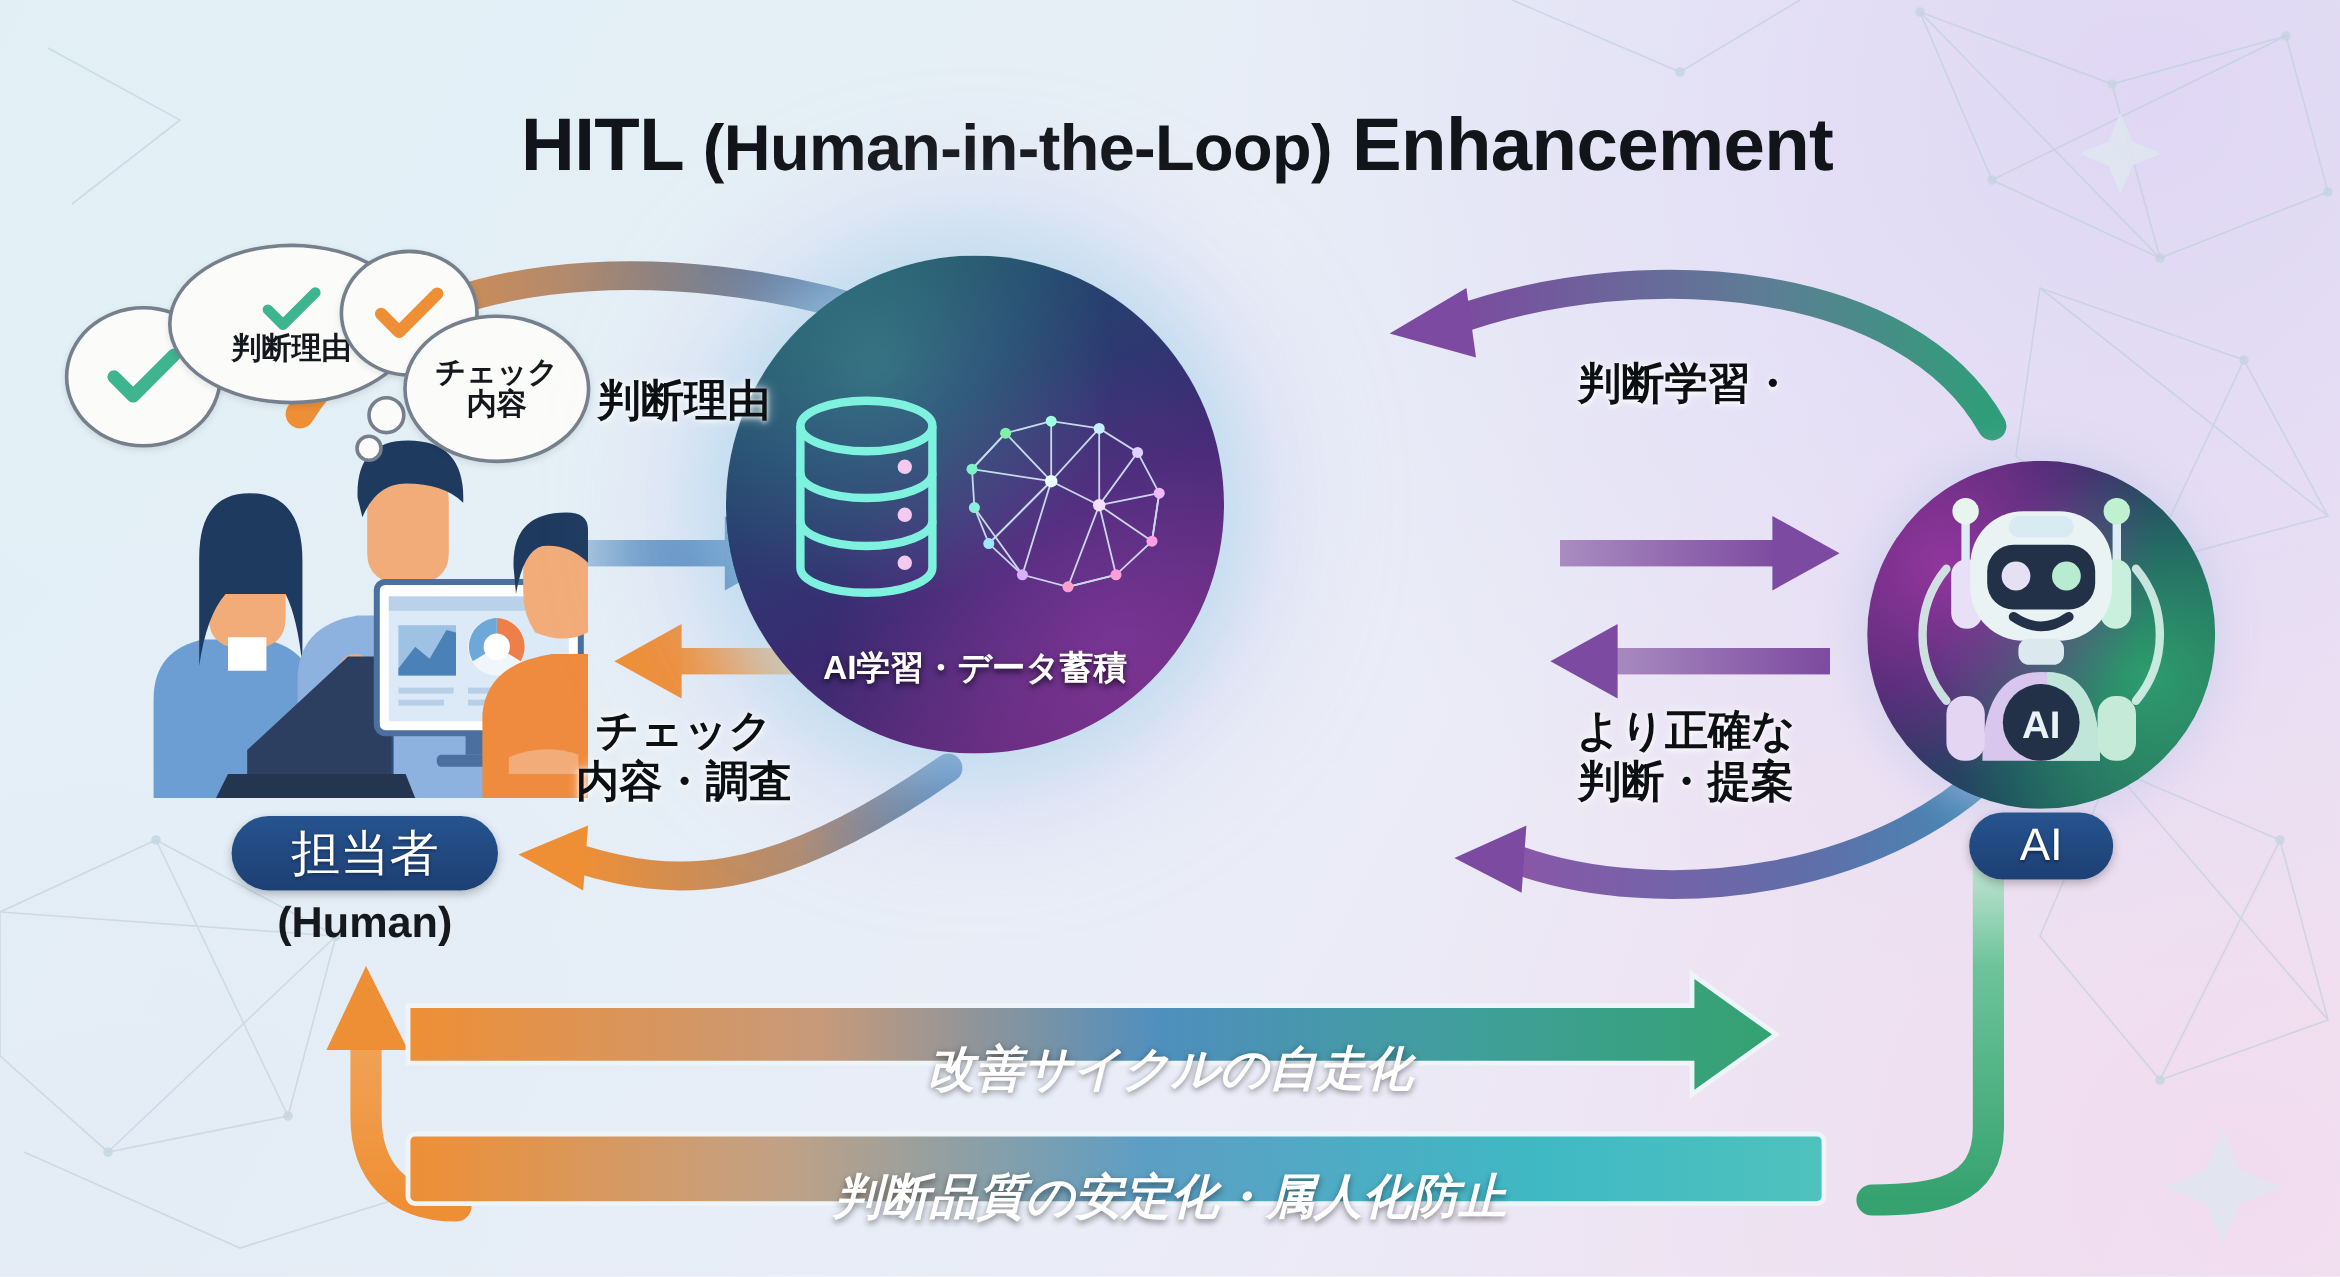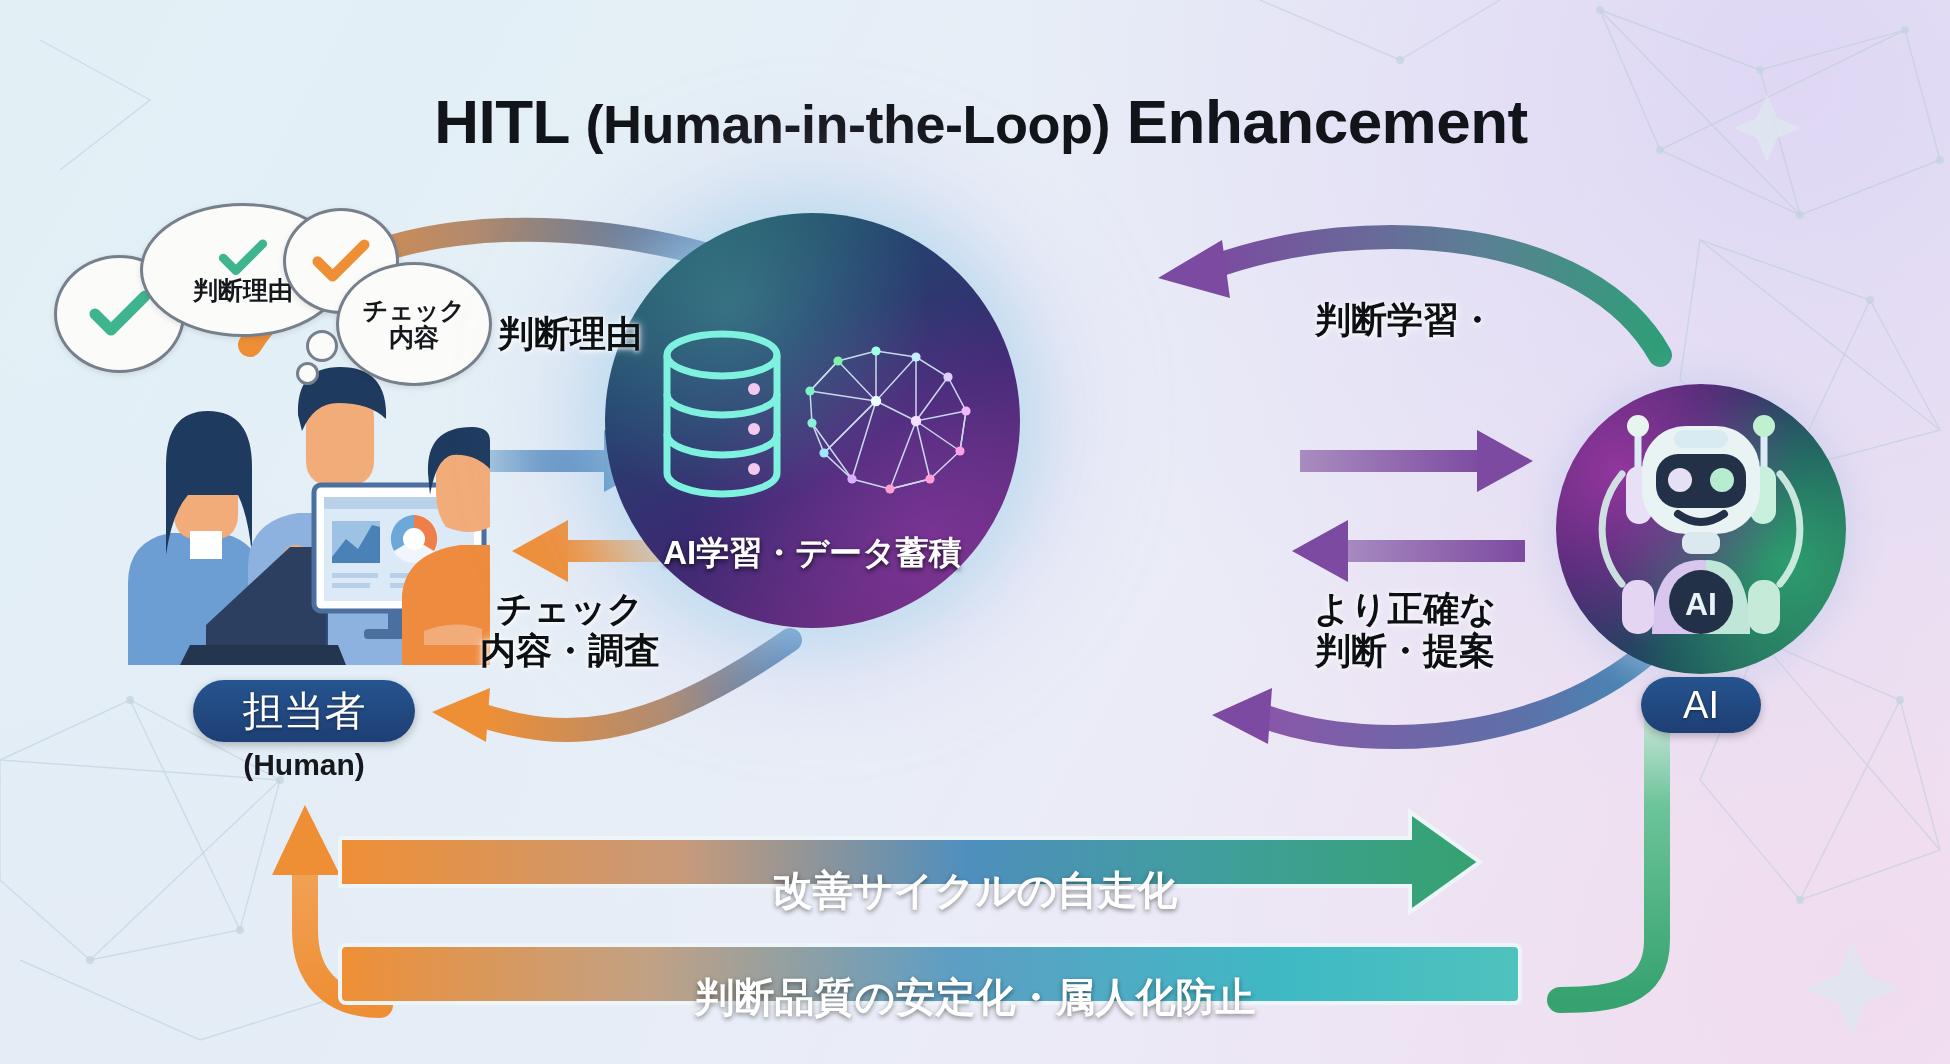--- a/index.html
+++ b/index.html
@@ -33,21 +33,21 @@
     border-radius:50%;
     background:
       radial-gradient(circle at 30% 22%, rgba(70,150,150,.55) 0%, rgba(70,150,150,0) 46%),
       radial-gradient(circle at 78% 78%, rgba(150,60,170,.55) 0%, rgba(150,60,170,0) 52%),
       linear-gradient(150deg,#1d5f63 0%,#26406f 32%,#3b2a72 58%,#5b2a78 82%,#6a2a72 100%);
     box-shadow:0 0 55px 22px rgba(170,220,235,.55),0 0 110px 40px rgba(200,190,240,.35);
   }
   .sphere-label{
     position:absolute;left:0;right:0;bottom:52px;
     text-align:center;color:#ffffff;
-    font-size:33px;font-weight:bold;
+    font-size:28px;font-weight:bold;
     text-shadow:0 2px 5px rgba(0,0,0,.75);
     white-space:nowrap;
   }
   .db-ico{position:absolute;left:52px;top:116px;}
   .brain-ico{position:absolute;left:185px;top:100px;}
 
   
   .robot{
     position:absolute;left:1556px;top:384px;width:290px;height:290px;
     border-radius:50%;
@@ -65,41 +65,42 @@
     color:#fff;border-radius:999px;
     display:flex;align-items:center;justify-content:center;
     font-weight:normal;
     box-shadow:0 3px 8px rgba(0,0,0,.25);
     text-shadow:0 1px 3px rgba(0,0,0,.45);
   }
   .pill-human{left:193px;top:680px;width:222px;height:62px;font-size:41px;}
   .pill-ai{left:1641px;top:677px;width:120px;height:56px;font-size:38px;}
   .human-sub{
     position:absolute;left:193px;top:748px;width:222px;
-    text-align:center;font-size:30px;font-weight:bold;color:#15181d;
+    text-align:center;font-size:36px;font-weight:bold;color:#15181d;
     white-space:nowrap;
   }
 
   
   .flab{
     position:absolute;text-align:center;color:#0d1013;
     font-weight:bold;font-size:36px;line-height:1.18;
     text-shadow:0 1px 4px rgba(255,255,255,.95),0 0 10px rgba(255,255,255,.8);
     white-space:nowrap;
   }
   .flab-1{left:455px;top:313px;width:230px;}
   .flab-2{left:455px;top:588px;width:230px;}
   .flab-3{left:1280px;top:299px;width:250px;}
   .flab-4{left:1280px;top:588px;width:250px;}
 
   
   .barlab{
     position:absolute;text-align:center;color:#fff;
     font-weight:bold;font-size:40px;white-space:nowrap;
     text-shadow:0 2px 5px rgba(0,0,0,.45);
+    font-style:italic;
   }
   .barlab-1{left:430px;right:430px;top:863px;}
   .barlab-2{left:430px;right:430px;top:970px;}
 
   
   .bub{
     position:absolute;background:#fbfbfa;
     border:3px solid #76808c;border-radius:50%;
     display:flex;align-items:center;justify-content:center;
     box-shadow:0 2px 6px rgba(0,0,0,.10);

